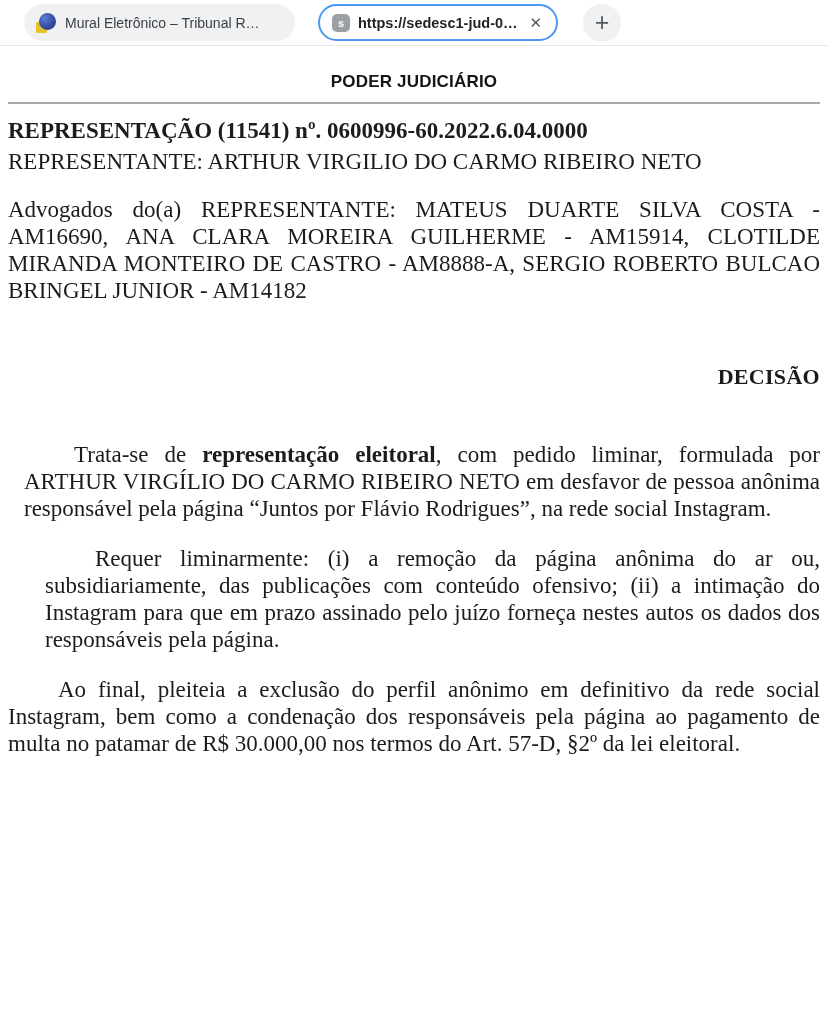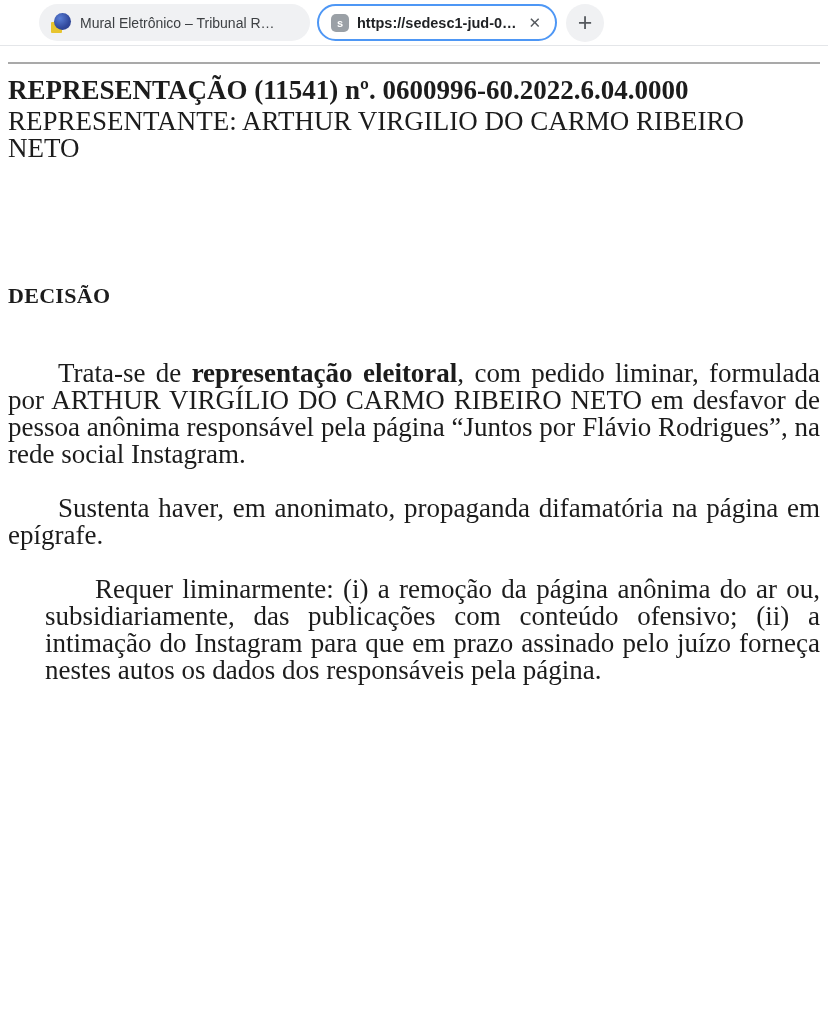--- a/index.html
+++ b/index.html
@@ -14,22 +14,22 @@
 
   
   .tabbar {
     box-sizing: border-box;
     width: 828px;
     height: 46px;
     background: #ffffff;
     border-bottom: 1px solid #e4e6e9;
     display: flex;
     align-items: center;
-    padding-left: 39px;
-    gap: 7px;
+    padding-left: 24px;
+    gap: 23px;
   }
   .tab {
     box-sizing: border-box;
     height: 37px;
     border-radius: 19px;
     display: flex;
     align-items: center;
     padding: 0 12px;
     cursor: pointer;
     overflow: hidden;
@@ -131,46 +131,46 @@
     line-height: 40px;
     letter-spacing: 0.2px;
   }
   .rule {
     border: none;
     border-top: 2px solid #a9a9a9;
     margin: 0;
   }
   .serif {
     font-family: "Liberation Serif", serif;
-    font-size: 27px;
+    font-size: 23px;
     line-height: 27px;
   }
   .case-title {
     font-weight: bold;
     margin-top: 13px;
   }
   .case-line {
     margin-top: 4px;
   }
   .case-advogados {
     margin-top: 21px;
     text-align: justify;
   }
   .decision-heading {
-    margin-top: 120px;
-    text-align: left;
+    margin-top: 59px;
+    text-align: right;
     font-weight: bold;
     font-size: 22px;
     letter-spacing: 0.3px;
   }
   .para {
     text-align: justify;
     text-indent: 50px;
   }
-  .p1 { margin-top: 51px; }
+  .p1 { margin-top: 51px; margin-left: 16px; }
   .p2 { margin-top: 8px; }
   .p3 { margin-top: 12px; margin-left: 37px; }
   .p4 { margin-top: 5px; }
   .bold { font-weight: bold; }
 </style>
 </head>
 <body>
 
 <div class="tabbar">
 
@@ -187,32 +187,34 @@
     <span class="tab-title url">https://sedesc1-jud-01.t…</span>
     <span class="tab-close">✕</span>
   </div>
 
   <div class="newtab">+</div>
 </div>
 
 <div class="doc">
 
   <div class="doc-header">
+    <div>PODER JUDICIÁRIO</div>
   </div>
 
   <hr class="rule">
 
   <div class="serif case-title">REPRESENTAÇÃO (11541) nº. 0600996-60.2022.6.04.0000</div>
 
   <div class="serif case-line">REPRESENTANTE: ARTHUR VIRGILIO DO CARMO RIBEIRO NETO</div>
 
+  <div class="serif case-advogados">Advogados do(a) REPRESENTANTE: MATEUS DUARTE SILVA COSTA - AM16690, ANA CLARA MOREIRA GUILHERME - AM15914, CLOTILDE MIRANDA MONTEIRO DE CASTRO - AM8888-A, SERGIO ROBERTO BULCAO BRINGEL JUNIOR - AM14182</div>
 
 
   <div class="serif decision-heading">DECISÃO</div>
 
   <p class="serif para p1"><span>Trata-se de </span><span class="bold">representação eleitoral</span><span>, com pedido liminar, formulada por ARTHUR VIRGÍLIO DO CARMO RIBEIRO NETO em desfavor de pessoa anônima responsável pela página “Juntos por Flávio Rodrigues”, na rede social Instagram.</span></p>
 
-  <p class="serif para p2">Sustenta haver, em anonimato, propaganda difamatória na página em epígrafe.</p>
 
   <p class="serif para p3">Requer liminarmente: (i) a remoção da página anônima do ar ou, subsidiariamente, das publicações com conteúdo ofensivo; (ii) a intimação do Instagram para que em prazo assinado pelo juízo forneça nestes autos os dados dos responsáveis pela página.</p>
 
+  <p class="serif para p4">Ao final, pleiteia a exclusão do perfil anônimo em definitivo da rede social Instagram, bem como a condenação dos responsáveis pela página ao pagamento de multa no patamar de R$ 30.000,00 nos termos do Art. 57-D, §2º da lei eleitoral.</p>
 
 </div>
 
 </body></html>

